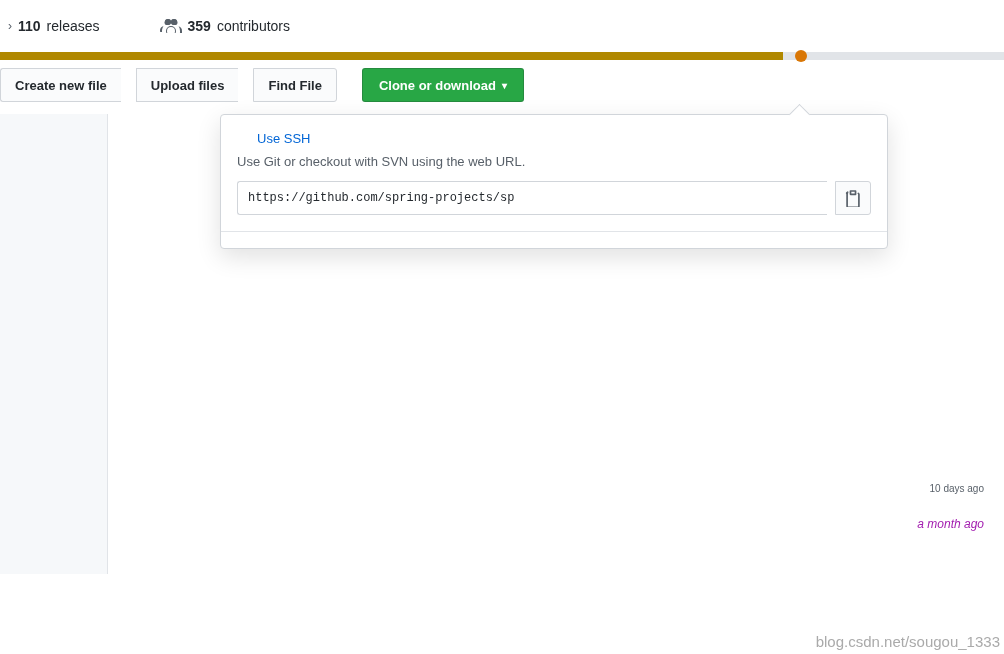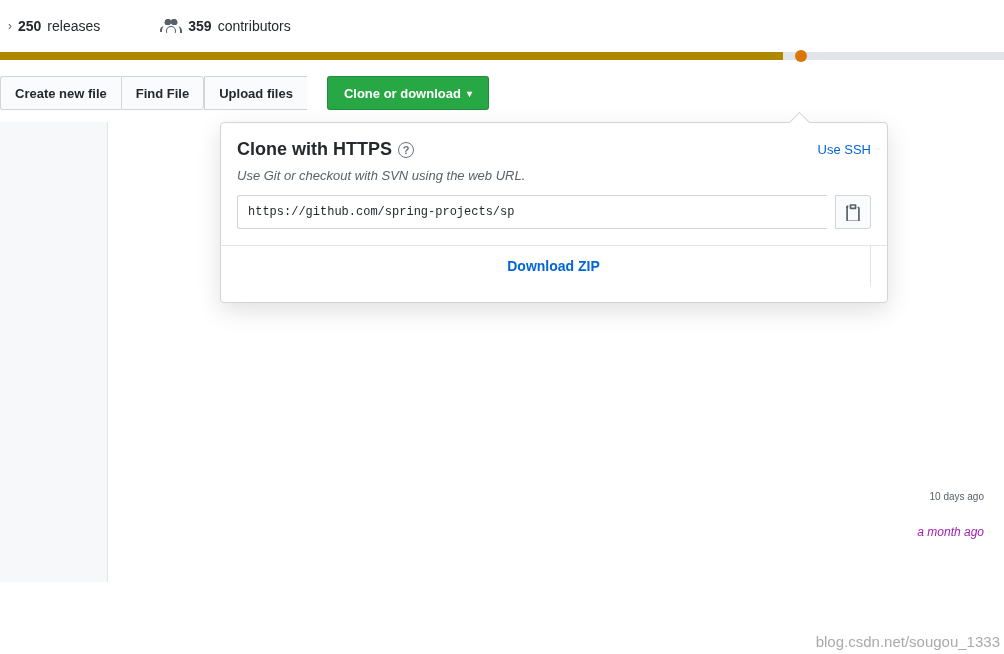--- a/index.html
+++ b/index.html
@@ -65,22 +65,22 @@
       width: 12px;
       height: 12px;
       background: #d97706;
       border-radius: 50%;
     }
 
     
     .toolbar-row {
       display: flex;
       align-items: center;
-      padding: 16px 20px 12px 0;
-      gap: 0;
+      padding: 8px 20px 12px 0;
+      gap: 15px;
       background: #fff;
     }
 
     .toolbar-btn {
       padding: 6px 14px;
       font-size: 13px;
       font-weight: 600;
       border: 1px solid #d1d5da;
       background: #fafbfc;
       cursor: pointer;
@@ -103,21 +103,21 @@
     .toolbar-btn.middle {
       border-radius: 0;
     }
 
     .toolbar-btn.last-plain {
       border-radius: 0 3px 3px 0;
       border-right: 1px solid #d1d5da;
     }
 
     .clone-download-btn {
-      margin-left: 20px;
+      margin-left: 10px;
       padding: 6px 16px;
       background: #28a745;
       color: #fff;
       border: 1px solid rgba(27,31,35,0.2);
       border-radius: 3px;
       font-size: 13px;
       font-weight: 600;
       cursor: pointer;
       display: flex;
       align-items: center;
@@ -210,21 +210,20 @@
       font-size: 13px;
       cursor: pointer;
       text-decoration: none;
       padding-left: 20px;
     }
 
     .popup-description {
       font-size: 13px;
       color: #586069;
       margin-bottom: 12px;
-      font-style: italic;
     }
 
     .url-row {
       display: flex;
       align-items: center;
       gap: 8px;
       margin-bottom: 16px;
     }
 
     .url-input {
@@ -319,21 +318,21 @@
     }
   </style>
 </head>
 <body>
 
 <div class="page-wrapper">
 
   <div class="stats-row">
     <div class="stat-item">
       <span style="color:#586069; font-size:12px;">›</span>
-      <span class="stat-number">250</span>
+      <span class="stat-number">110</span>
       <span>releases</span>
     </div>
 
     <div class="stat-item">
 
       <svg width="22" height="14" viewBox="0 0 22 14" fill="#586069">
         <path d="M8 6a3 3 0 1 0 0-6 3 3 0 0 0 0 6zm-5.978 8C2.013 13.367 2 12.695 2 12c0-1.875.54-3.627 1.47-5.112A5.002 5.002 0 0 0 0 12v.5c0 .276.224.5.5.5H2v-1c0-.172.008-.342.022-.5zM14 6a3 3 0 1 0 0-6 3 3 0 0 0 0 6zm5.978 8H16v1c0 .172-.008.342-.022.5H21.5c.276 0 .5-.224.5-.5V12a5.002 5.002 0 0 0-3.47-4.753C19.46 8.373 20 10.125 20 12c0 .695-.013 1.367-.022 2zM11 7a5 5 0 1 1 0 10A5 5 0 0 1 11 7zm-4 5a4 4 0 1 0 8 0 4 4 0 0 0-8 0z"></path>
         <ellipse cx="8" cy="3" rx="3" ry="3"></ellipse>
         <ellipse cx="14" cy="3" rx="3" ry="3"></ellipse>
         <path d="M3 12c0-3.314 2.239-6 5-6h6c2.761 0 5 2.686 5 6" stroke="#586069" stroke-width="0" fill="#586069" opacity="0"></path>
@@ -348,58 +347,53 @@
     </div>
   </div>
 
   <div class="progress-bar-container">
     <div class="progress-bar-fill"></div>
     <div class="progress-bar-dot"></div>
   </div>
 
   <div class="toolbar-row">
     <button class="toolbar-btn">Create new file</button>
+    <button class="toolbar-btn middle">Upload files</button>
     <button class="toolbar-btn last-plain">Find File</button>
-    <button class="toolbar-btn middle">Upload files</button>
     <button class="clone-download-btn">
       <span>Clone or download</span>
       <span class="caret">▾</span>
     </button>
   </div>
 
   <div class="content-area">
     <div class="sidebar-stub"></div>
 
     <div class="table-area">
 
       <div class="dropdown-popup">
         <div class="popup-header">
-          <div class="popup-title">
-            <span>Clone with HTTPS</span>
-            <span class="help-icon">?</span>
-          </div>
           <a class="use-ssh-link">Use SSH</a>
         </div>
 
         <p class="popup-description">Use Git or checkout with SVN using the web URL.</p>
 
         <div class="url-row">
           <input class="url-input" type="text" readonly="" value="https://github.com/spring-projects/sp" style="">
           <button class="copy-btn">
 
             <svg class="copy-icon-svg" viewBox="0 0 16 16" fill="#586069">
               <path fill-rule="evenodd" d="M5.75 1a.75.75 0 0 0-.75.75v3c0 .414.336.75.75.75h4.5a.75.75 0 0 0 .75-.75v-3a.75.75 0 0 0-.75-.75h-4.5zm.75 3V2.5h3V4h-3zm-2.874-.467a.75.75 0 0 0-.752-1.298A1.75 1.75 0 0 0 2 4.75v10.5c0 .966.784 1.75 1.75 1.75h8.5A1.75 1.75 0 0 0 14 15.25V4.75a1.75 1.75 0 0 0-.874-1.515.75.75 0 1 0-.752 1.298.25.25 0 0 1 .126.217v10.5a.25.25 0 0 1-.25.25h-8.5a.25.25 0 0 1-.25-.25V4.75a.25.25 0 0 1 .126-.217z"></path>
             </svg>
           </button>
         </div>
 
         <hr class="popup-divider">
 
         <div class="popup-actions">
-          <a class="popup-action-btn">Download ZIP</a>
         </div>
       </div>
 
     </div>
 
     <div class="timestamp-area">10 days ago</div>
     <div class="timestamp-area2">a month ago</div>
   </div>
 
   <div class="watermark">blog.csdn.net/sougou_1333</div>

